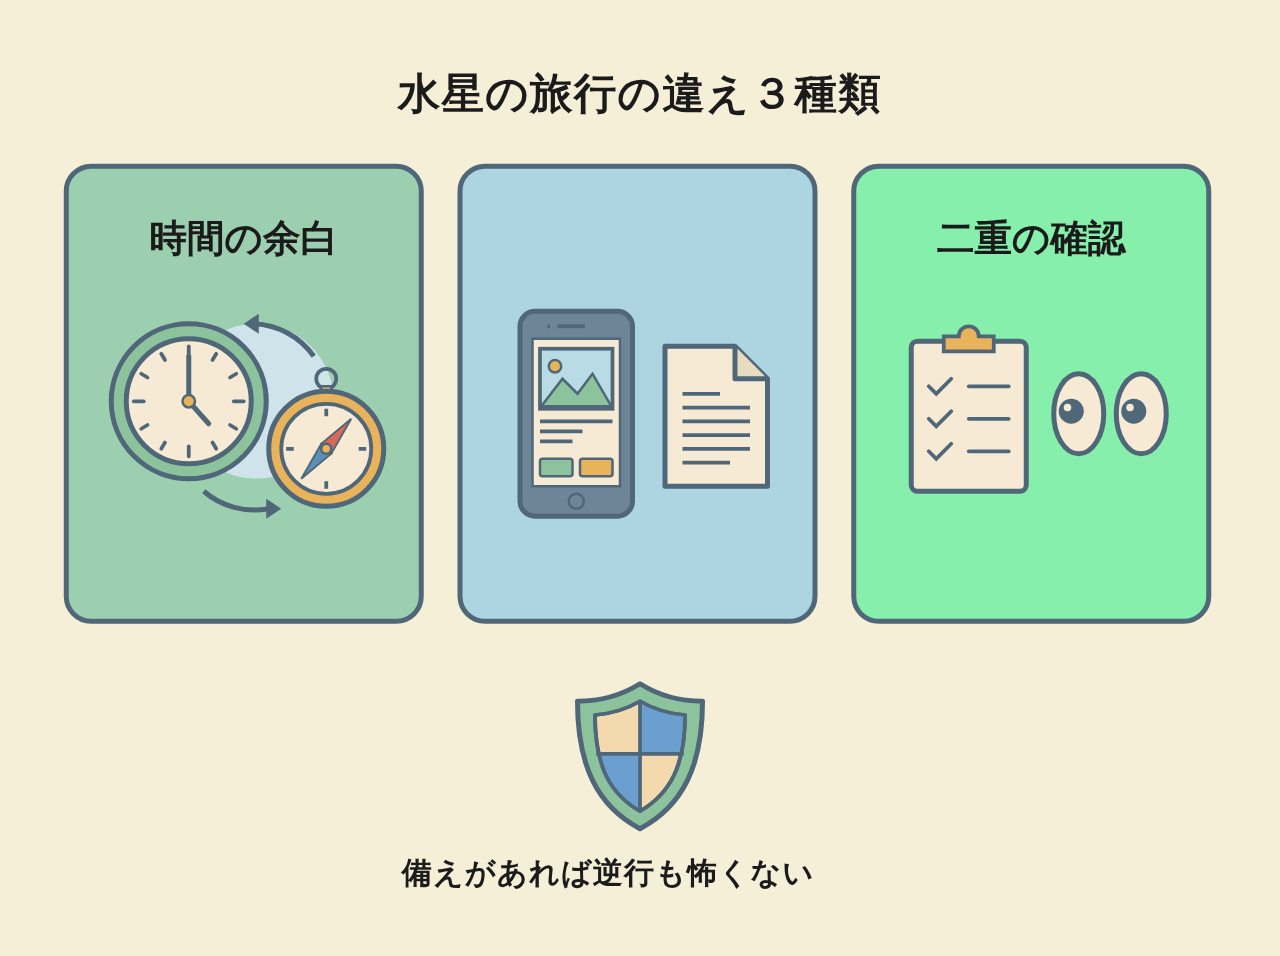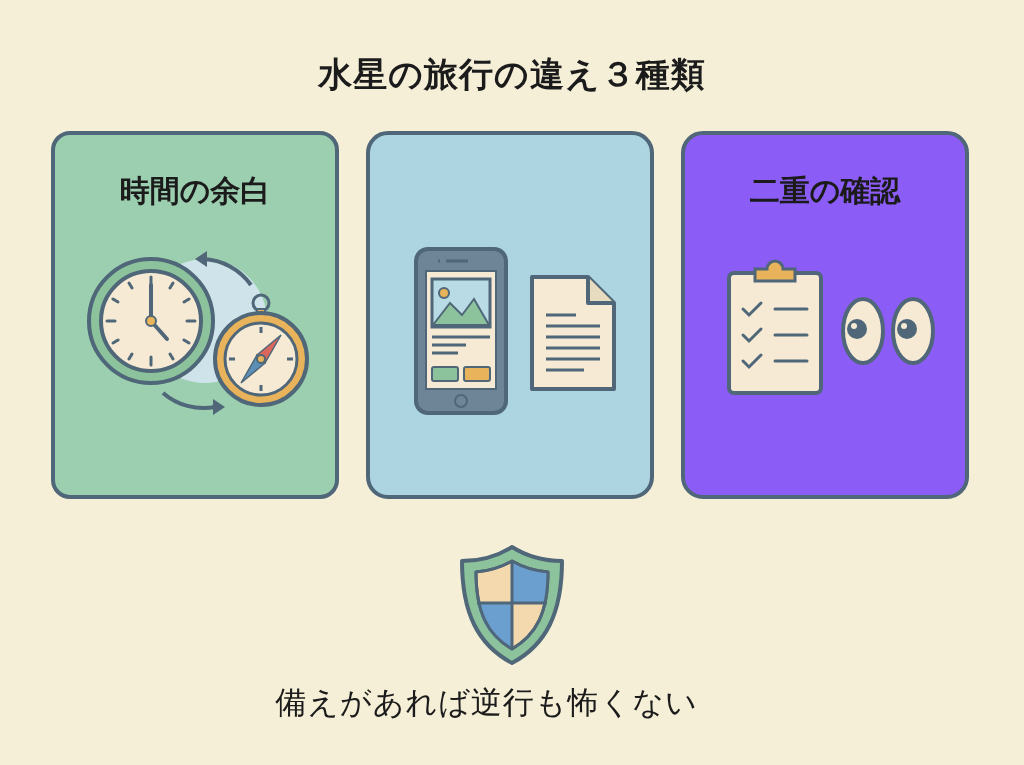--- a/index.html
+++ b/index.html
@@ -15,27 +15,27 @@
   }
   .card {
     position:absolute; top:131px; width:288px; height:368px;
     border:4px solid #4f6778; border-radius:22px; box-sizing:border-box;
   }
   .card-title {
     position:absolute; top:36px; left:0; width:100%; text-align:center;
     font-size:30px; font-weight:bold; color:#1b1b1b;
   }
   .card svg { position:absolute; left:0; top:0; }
-  #card1 { left:51px; background:#9ccfb0;border-radius:19px; }
+  #card1 { left:51px; background:#9ccfb0; }
   #card2 { left:366px; background:#acd4e1; }
-  #card3 { left:681px; background:#8b5cf6; }
+  #card3 { left:681px; background:#86efac; }
   .shield { position:absolute; left:458px; top:543px; }
   .footer {
     position:absolute; left:0; top:682px; width:973px; text-align:center;
-    font-size:31px; font-weight:normal; color:#1b1b1b; letter-spacing:1px;
+    font-size:24px; font-weight:bold; color:#1b1b1b; letter-spacing:1px;
   }
 </style>
 </head>
 <body>
 
 <div class="title">水星の旅行の違え３種類</div>
 
 <div class="card" id="card1">
   <div class="card-title">時間の余白</div>
   <svg width="288" height="368" viewBox="0 0 288 368">

